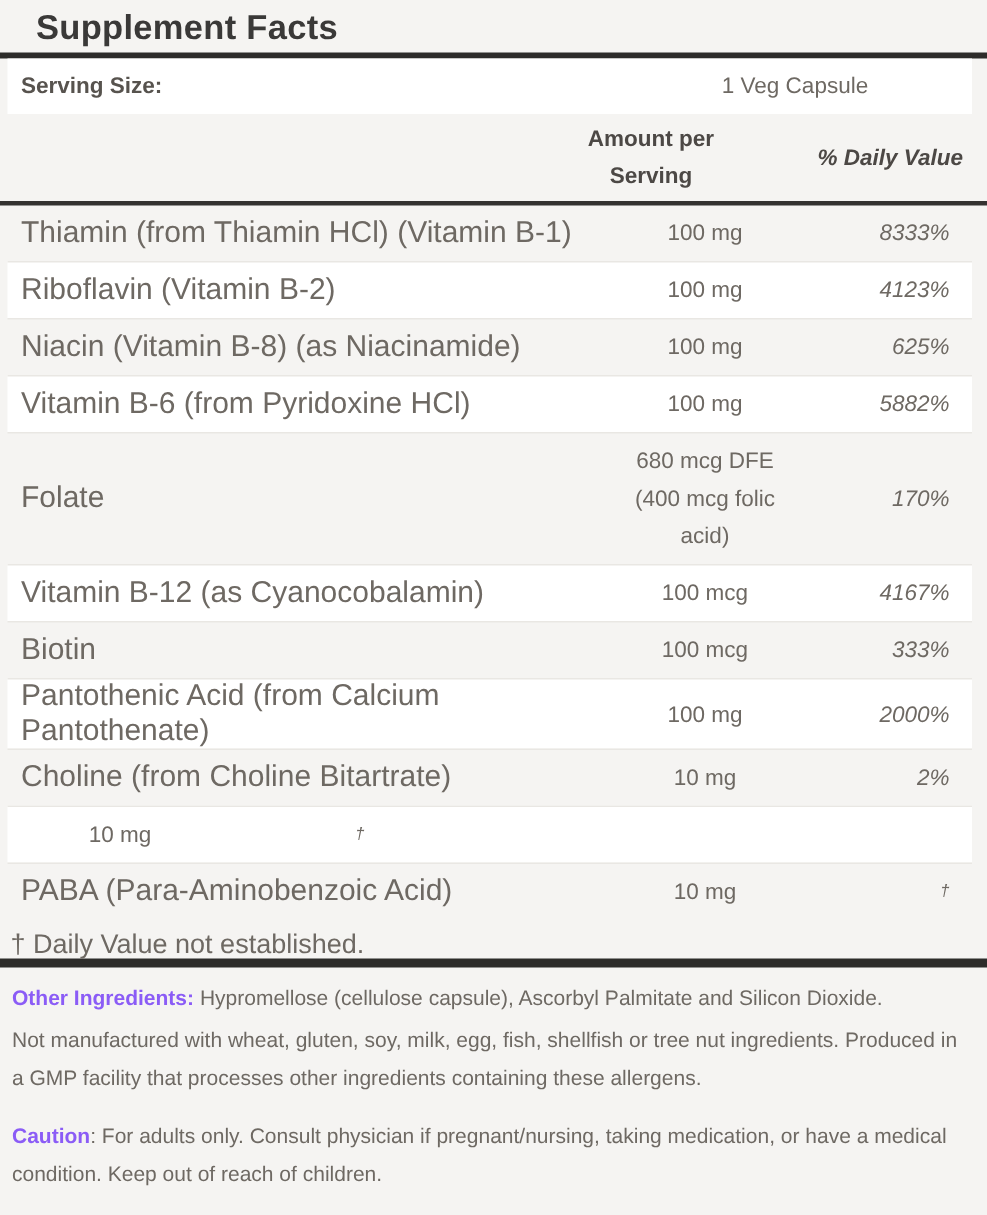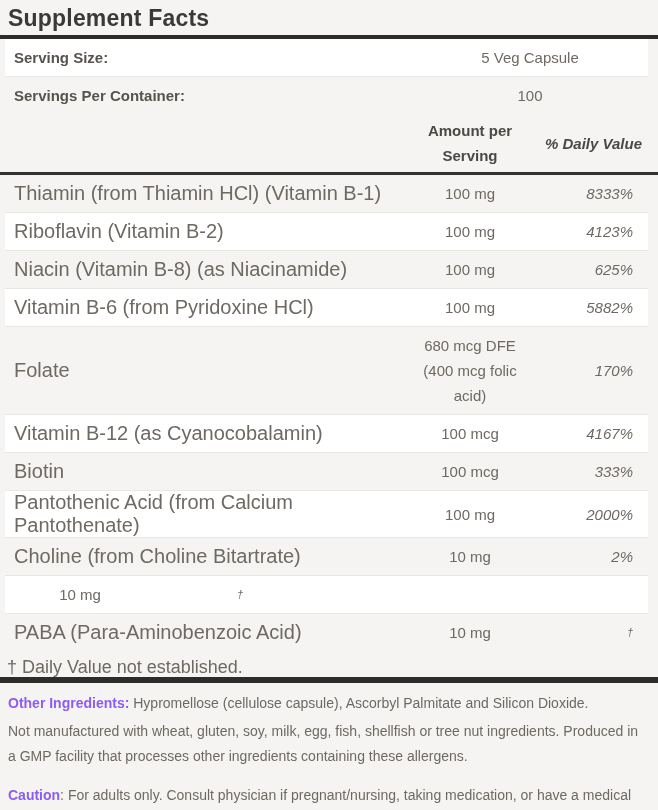--- a/index.html
+++ b/index.html
@@ -2,33 +2,33 @@
 <html><head>
 <meta charset="utf-8">
 <style>
   html,body{margin:0;padding:0;background:#f5f4f2;}
   .page{
     width:658px;height:810px;overflow:hidden;position:relative;
     background:#f5f4f2;color:#6e6963;
     font-family:"Liberation Sans", sans-serif;
   }
   .title{
-    height:30px;padding:5px 0 0 8px;
+    height:30px;padding:5px 0 0 24px;
     font-size:23px;font-weight:700;color:#3a3938;letter-spacing:.2px;
   }
   .title-rule{height:4px;background:#2d2c2a;}
   .bar{height:6px;background:#2d2c2a;}
 
   .srow{display:flex;align-items:center;height:37px;margin:0 10px 0 5px;}
   .serving .srow:first-child{background:#ffffff;}
   .srow + .srow{border-top:1px solid #eceae6;}
   .s-label{flex:1;padding-left:9px;font-size:15px;font-weight:700;color:#57534e;}
   .s-value{width:236px;text-align:center;font-size:15px;color:#6e6963;}
 
-  .header-row{display:flex;align-items:center;height:58px;margin:0 10px 0 5px;padding-right:15px;}
+  .header-row{display:flex;align-items:center;height:58px;margin:0 10px 0 5px;padding-right:15px;gap:36px;}
   .header-row .cell-name{flex:1;}
   .header-row .cell-amount{padding:0 14px;}
   .header-text{font-weight:700;color:#4c4845;font-size:15px;line-height:25px;}
   .header-row .cell-dv{white-space:nowrap;}
   .header-rule{height:3px;background:#343230;}
 
   .drow{display:flex;align-items:center;min-height:37px;margin:0 10px 0 5px;padding-right:15px;}
   .rows .drow:nth-child(even){background:#ffffff;}
   .drow + .drow{border-top:1px solid #e9e7e3;}
   .cell-name{flex:1;padding-left:9px;font-size:20px;}
@@ -47,25 +47,21 @@
 <body>
 
 <div class="page">
 
   <div class="title">Supplement Facts</div>
   <div class="title-rule"></div>
 
   <div class="serving">
     <div class="srow">
       <div class="s-label">Serving Size:</div>
-      <div class="s-value">5 Veg Capsule</div>
-    </div>
-    <div class="srow">
-      <div class="s-label">Servings Per Container:</div>
-      <div class="s-value">100</div>
+      <div class="s-value">1 Veg Capsule</div>
     </div>
   </div>
 
   <div class="header-row">
     <div class="cell-name"></div>
     <div class="cell-amount header-text">Amount per Serving</div>
     <div class="cell-dv header-text">% Daily Value</div>
   </div>
   <div class="header-rule"></div>
 

